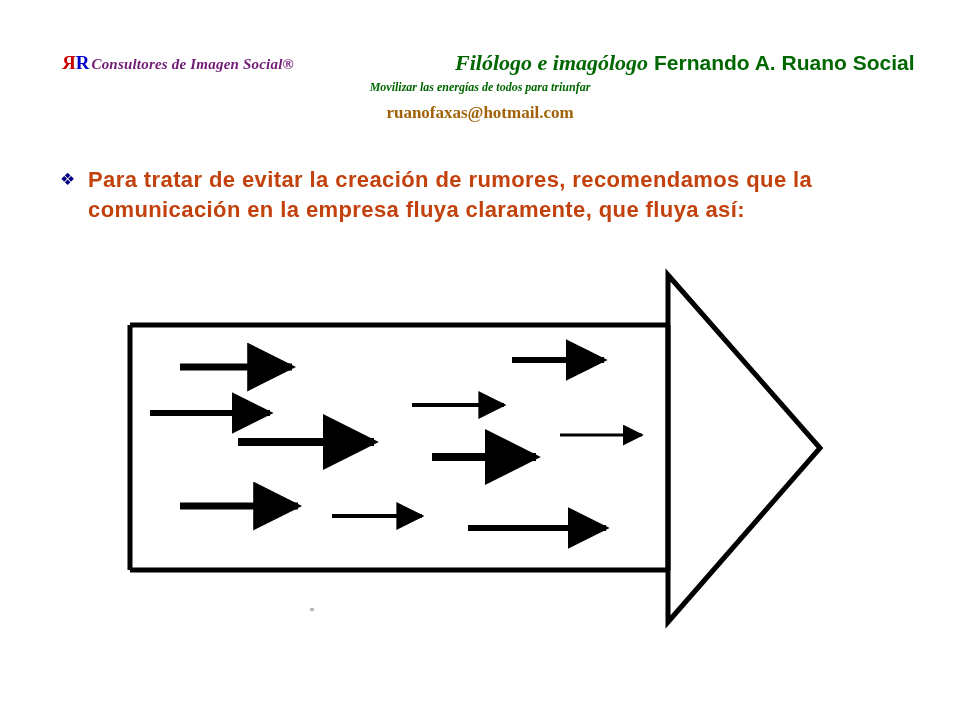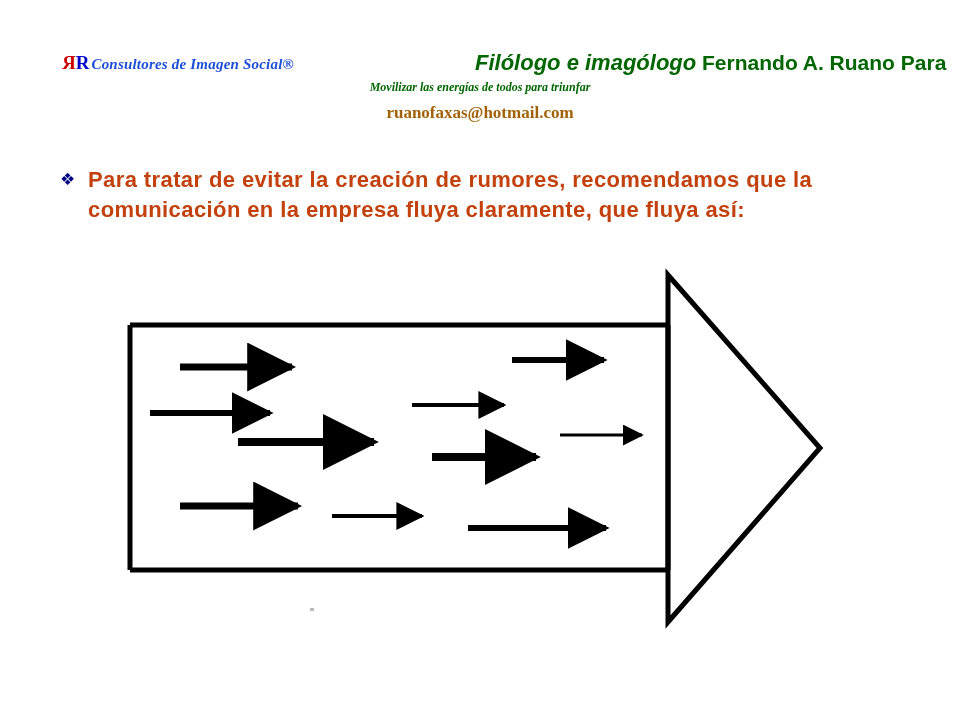--- a/index.html
+++ b/index.html
@@ -43,41 +43,40 @@
     font-weight: bold;
     font-size: 19px;
     color: #0000cc;
     display: inline-block;
   }
   .brand-text {
     font-family: "Liberation Serif", serif;
     font-style: italic;
     font-weight: bold;
     font-size: 15px;
-    color: #1d4ed8;
+    color: #701a75;
     letter-spacing: 0.2px;
     margin-left: 2px;
   }
 
   .title-line {
     position: absolute;
     left: 455px;
     top: 50px;
     font-family: "Liberation Sans", sans-serif;
     font-weight: bold;
     font-size: 21px;
     color: #006600;
     white-space: nowrap;
   }
   .title-line .ital {
-    font-family: Liberation Sans, sans-serif;
+    font-family: Liberation Serif, serif;
     font-style: italic;
     font-weight: bold;
     font-size: 22px;
-    margin-left: 20px;
   }
 
   .subtitle {
     position: absolute;
     top: 80px;
     left: 0;
     width: 960px;
     text-align: center;
     font-family: "Liberation Serif", serif;
     font-style: italic;
@@ -149,21 +148,21 @@
 <body>
 
 <div class="header">
 
   <div class="brand">
     <span class="brand-r1">R</span><span class="brand-r2">R</span><span class="brand-text">Consultores de Imagen Social®</span>
   </div>
 
   <div class="title-line">
     <span class="ital">Filólogo e imagólogo</span>
-    <span>Fernando A. Ruano Para</span>
+    <span>Fernando A. Ruano Social</span>
   </div>
 
   <div class="subtitle">Movilizar las energías de todos para triunfar</div>
   <div class="email">ruanofaxas@hotmail.com</div>
 </div>
 
 <div class="bullet-block">
   <div class="bullet-marker">❖</div>
   <div class="bullet-text">Para tratar de evitar la creación de rumores, recomendamos que la comunicación en la empresa fluya claramente, que fluya así:</div>
 </div>

